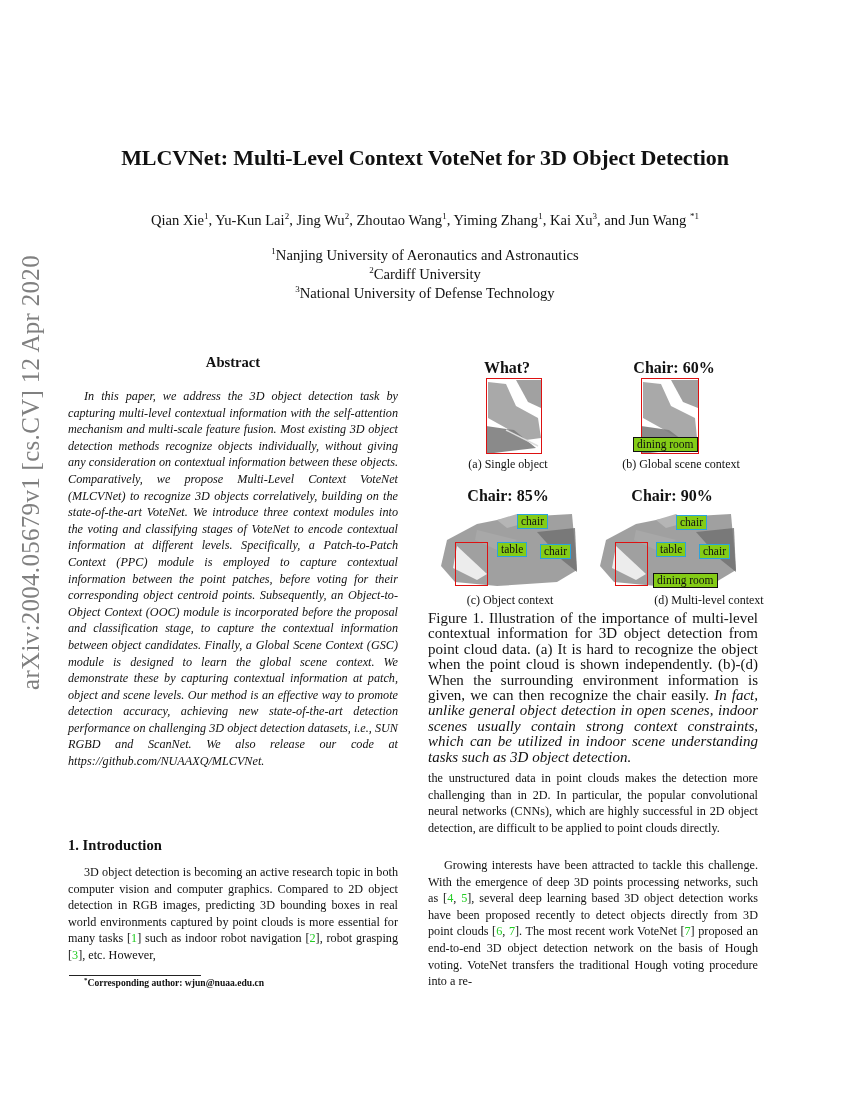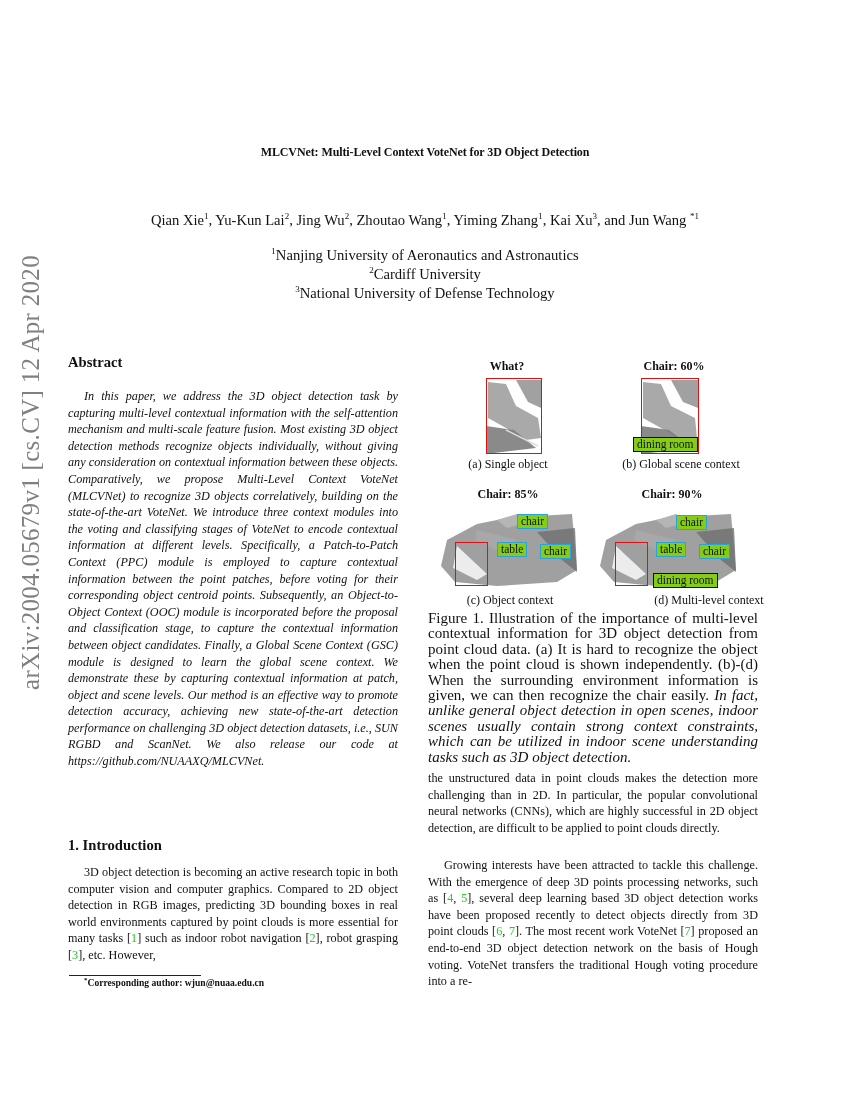--- a/index.html
+++ b/index.html
@@ -1,35 +1,35 @@
 <!DOCTYPE html>
 <html><head>
 <meta charset="utf-8">
 <style>
   html, body { margin: 0; padding: 0; background: #ffffff; }
   body { width: 850px; height: 1100px; position: relative; overflow: hidden;
          font-family: "Liberation Serif", "DejaVu Serif", serif; color: #111; }
   .abs { position: absolute; }
   .title { left: 0; width: 850px; top: 145px; text-align: center; font-weight: bold;
-           font-size: 12px; letter-spacing: -0.1px; }
+           font-size: 22px; letter-spacing: -0.1px; }
   .authors { left: 0; width: 850px; top: 212px; text-align: center; font-size: 14.6px; }
   .affil { left: 0; width: 850px; text-align: center; font-size: 14.6px; }
   sup { font-size: 9px; vertical-align: 6px; line-height: 0; }
   .arxiv { left: 17px; top: 690px; transform-origin: 0 0; transform: rotate(-90deg);
            font-size: 25px; color: #808080; white-space: nowrap; letter-spacing: 0.3px; }
   .col { width: 330px; font-size: 12.2px; line-height: 16.6px; text-align: justify; }
   .col p { margin: 0; }
   .indent { text-indent: 16px; }
   .italic { font-style: italic; }
-  .h-abs { left: 68px; width: 330px; top: 354px; font-weight: bold; font-size: 14.6px; }
+  .h-abs { left: 68px; width: 330px; top: 354px; text-align: center; font-weight: bold; font-size: 14.6px; }
   .h-sec { left: 68px; top: 837px; font-weight: bold; font-size: 14.6px; }
   .cite { color: #22cc22; }
   .fn-rule { left: 69px; top: 975px; width: 132px; height: 0; border-top: 0.8px solid #222; }
   .fn { left: 84px; top: 977px; font-size: 9.6px; font-weight: bold; }
-  .fig-hdr { font-weight: bold; font-size: 12px; text-align: center; width: 140px; }
+  .fig-hdr { font-weight: bold; font-size: 16px; text-align: center; width: 140px; }
   .fig-cap { font-size: 12px; text-align: center; width: 160px; }
   .caption { left: 428px; top: 611px; width: 330px; font-size: 15px; line-height: 15.4px; text-align: justify; }
   .rc { left: 428px; }
   .label-box { position: absolute; background: #84cc16; font-size: 11.5px; line-height: 13px; padding: 0 3px; white-space: nowrap; }
   .blue { border: 1.4px solid #2aa3dc; }
   .black { border: 1.2px solid #111; }
   .redbox { position: absolute; border: 1.6px solid #dd1111; box-sizing: border-box; }
   .cloud { position: absolute; }
 </style>
 </head>

